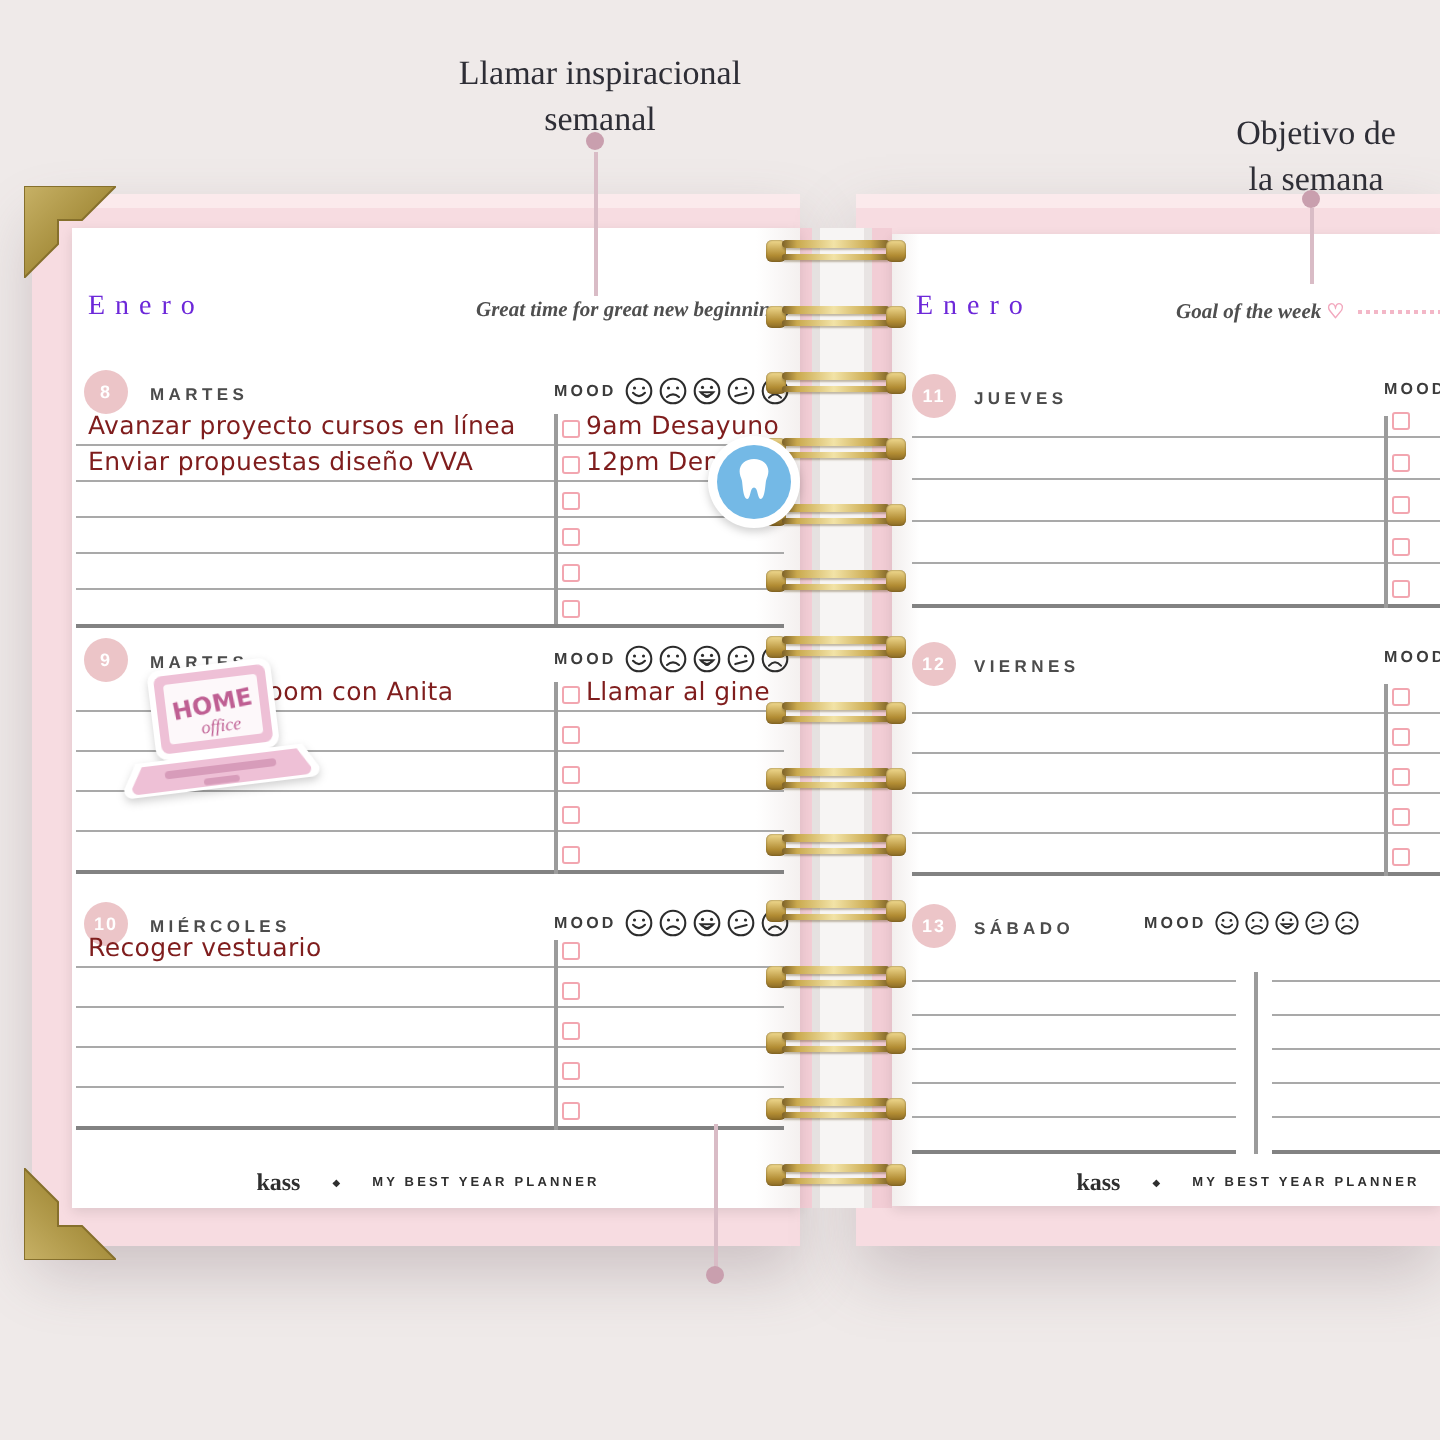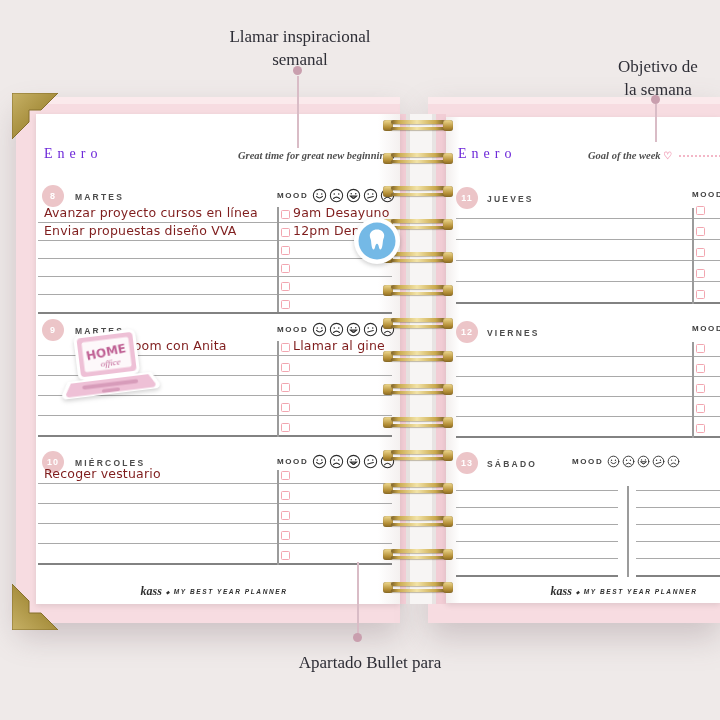--- a/index.html
+++ b/index.html
@@ -74,21 +74,21 @@
   .boxes{position:absolute;width:10px;}
   .cbox{position:absolute;width:7px;height:7px;border:1.3px solid #f2a6b0;border-radius:1.5px;
         background:#fff;}
   .vline{position:absolute;width:1.5px;background:#9b9b9b;}
 
   .hand{position:absolute;font-family:"DejaVu Sans",sans-serif;font-size:12.5px;
         color:#7f1d1d;letter-spacing:.2px;white-space:nowrap;}
 
   
   .footer{position:absolute;top:584px;transform:translateX(-50%);white-space:nowrap;
-        display:flex;align-items:center;gap:4px;font-style:italic;}
+        display:flex;align-items:center;gap:16px;}
   .footer .brand{font-family:"Liberation Serif",serif;font-weight:bold;font-size:12px;color:#2f2f2f;}
   .footer .sep{font-size:5px;color:#2f2f2f;}
   .footer .tag{font-size:6.5px;letter-spacing:1.6px;color:#2f2f2f;font-weight:bold;}
 
   
   .sticker{position:absolute;z-index:32;filter:drop-shadow(0 2px 2px rgba(0,0,0,.18));}
 </style>
 </head>
 <body>
 
@@ -102,21 +102,20 @@
   <div class="callout-line" style="left:297px;top:76px;height:72px;"></div>
 
   <div class="ann" style="left:583px;top:56px;width:150px;">
     <div>Objetivo de</div>
     <div>la semana</div>
   </div>
   <div class="callout-dot" style="left:651px;top:95px;"></div>
   <div class="callout-line" style="left:655px;top:104px;height:38px;"></div>
 
   <div class="ann" style="left:250px;top:652px;width:240px;">
-    <div>Apartado Bullet para</div>
   </div>
   <div class="callout-line" style="left:357px;top:562px;height:72px;"></div>
   <div class="callout-dot" style="left:353px;top:633px;"></div>
 
   <div class="cover left"></div>
   <div class="cover right"></div>
   <div class="spine"></div>
   <div class="page left"></div>
   <div class="page right"></div>
 

